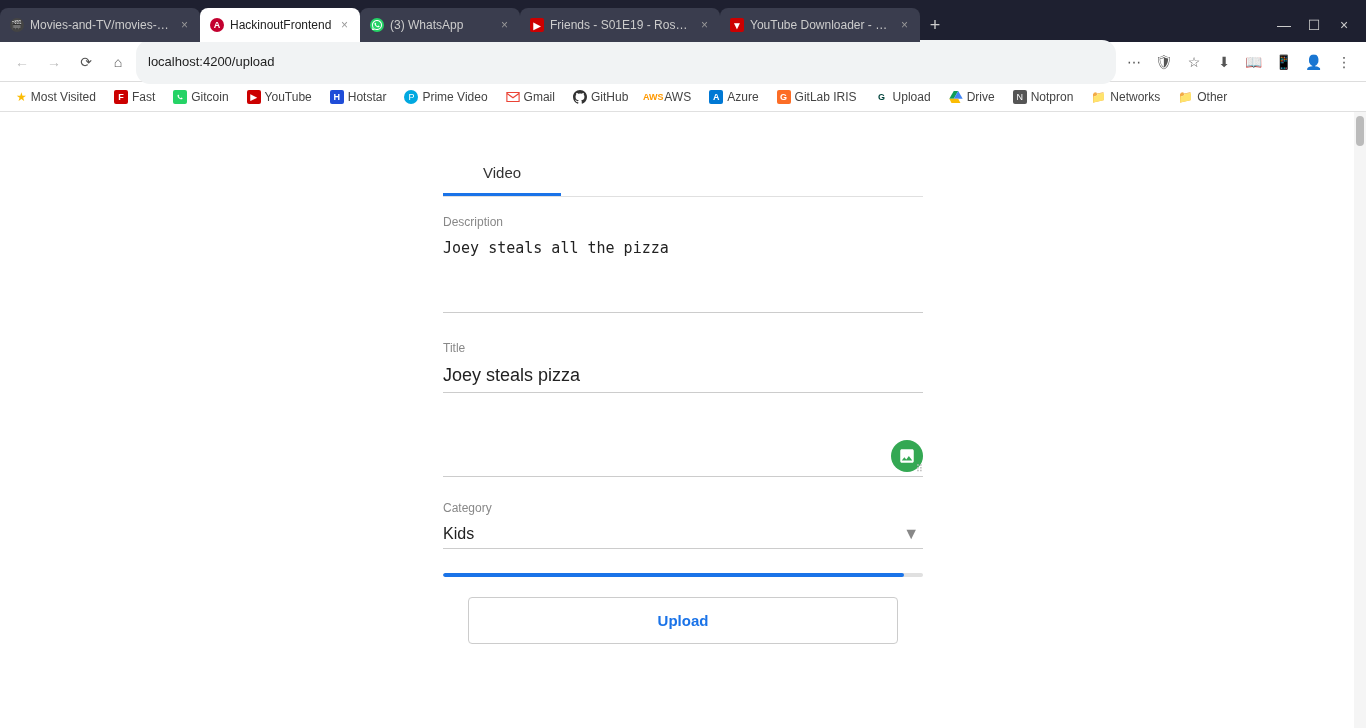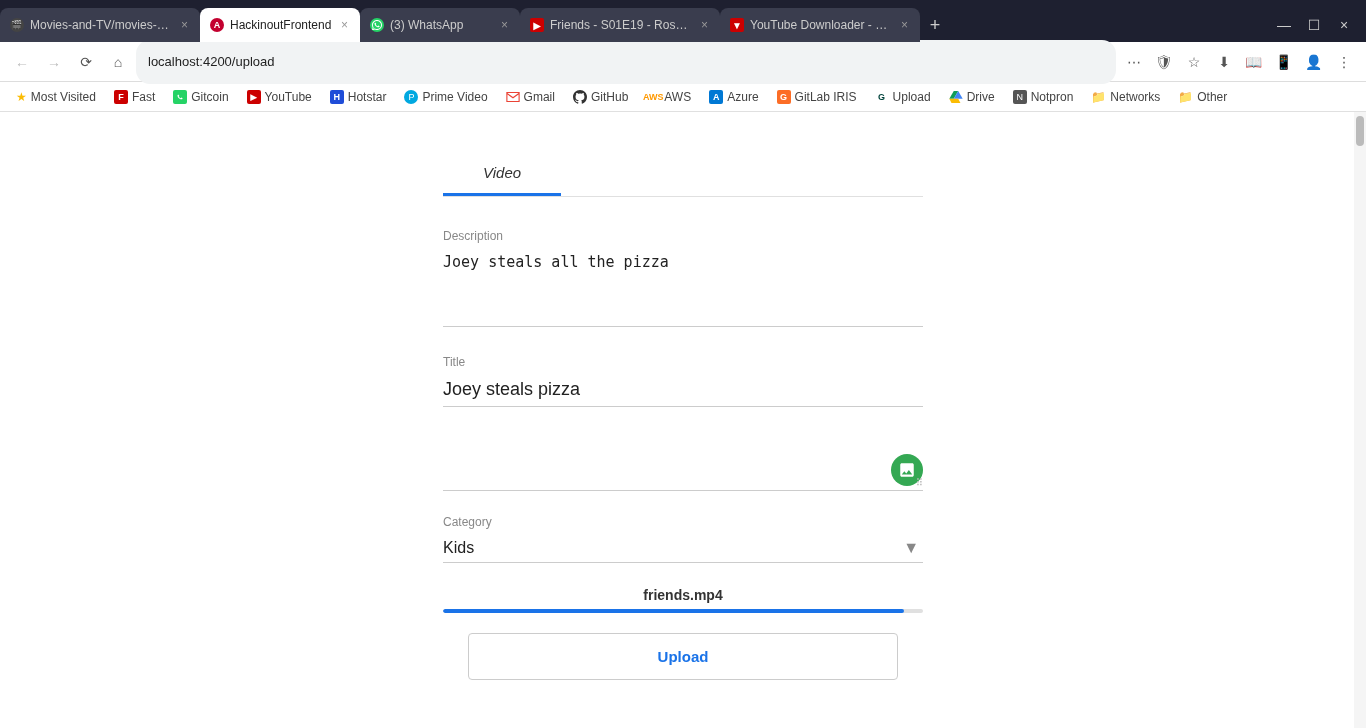--- a/index.html
+++ b/index.html
@@ -165,22 +165,21 @@
     .upload-container {
       width: 520px;
       margin: 0 auto;
       padding: 20px;
     }
 
     
     .form-tabs {
       display: flex;
       border-bottom: 1px solid #e0e0e0;
-      margin-bottom: 32px;
-      font-style: italic;
+      margin-bottom: 18px;
     }
     .form-tab {
       padding: 12px 40px;
       font-size: 15px;
       color: #888;
       cursor: pointer;
       position: relative;
       border-bottom: 3px solid transparent;
     }
     .form-tab.active {
@@ -561,21 +560,20 @@
             <option value="News">News</option>
             <option value="Sports">Sports</option>
             <option value="Music">Music</option>
             <option value="Gaming">Gaming</option>
           </select>
           <span class="category-arrow">▼</span>
         </div>
       </div>
 
 
-      <div class="file-name">friends.mp4</div>
 
       <div class="progress-bar-container">
         <div class="progress-bar-fill" style="width: 96%;"></div>
       </div>
 
       <button class="upload-btn">Upload</button>
     </div>
   </div>
 
   <div class="scrollbar-track">

